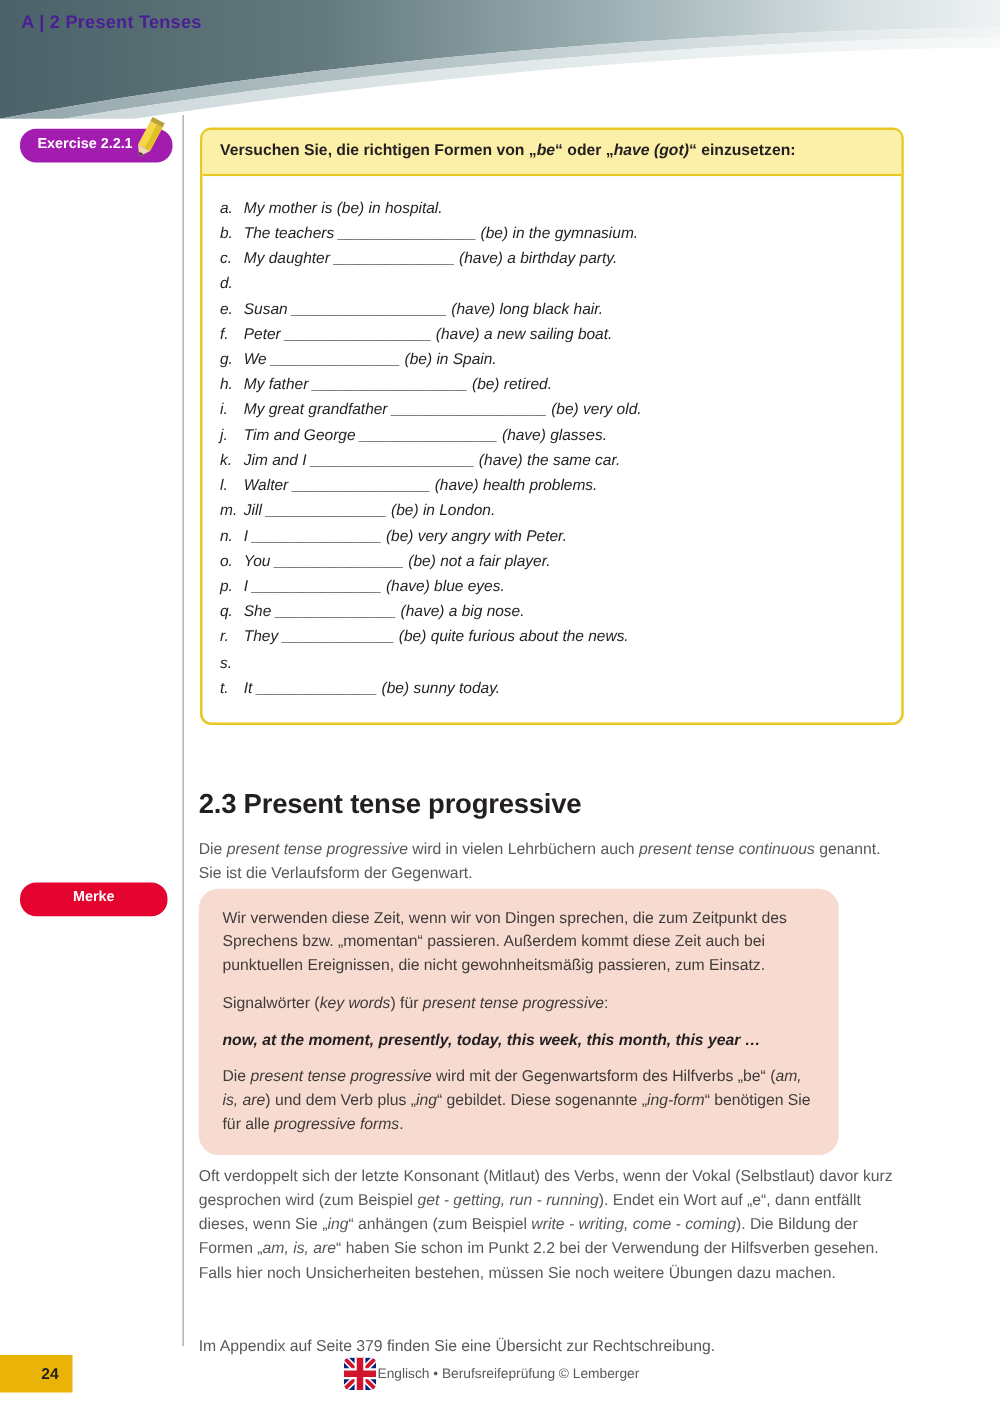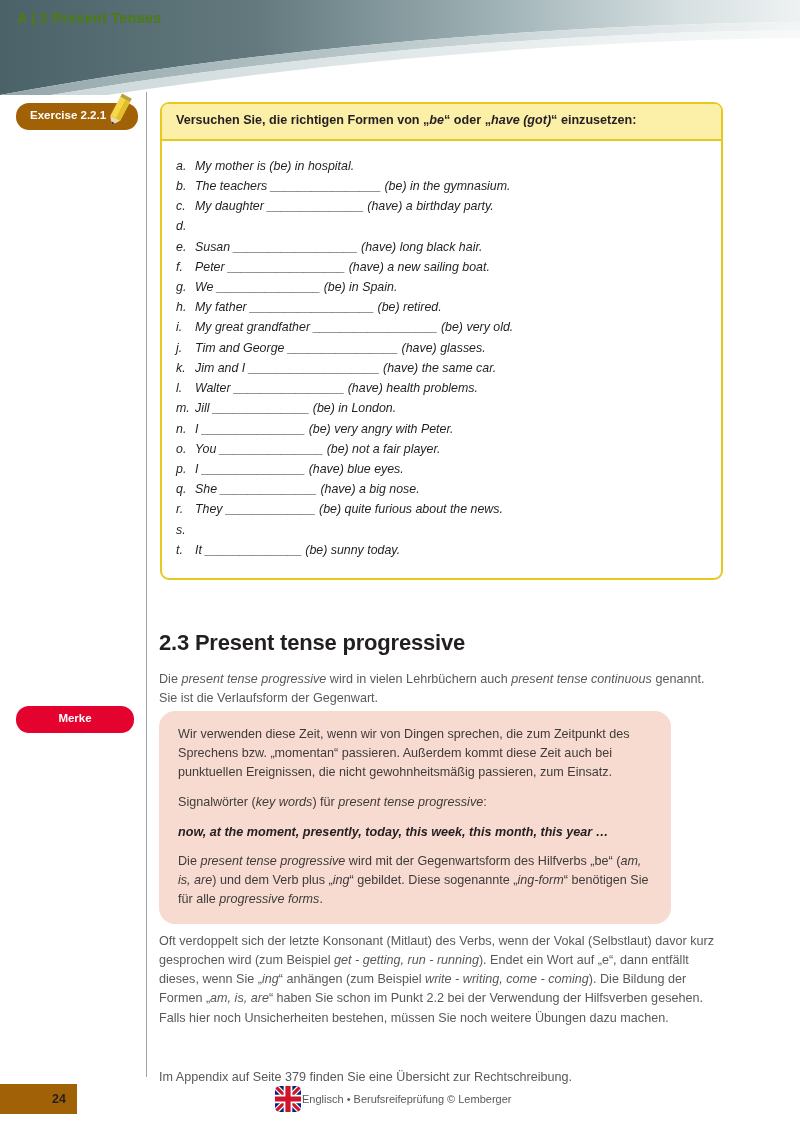--- a/index.html
+++ b/index.html
@@ -25,21 +25,21 @@
     overflow: hidden;
   }
   #header-band svg { display: block; }
 
   #page-header-title {
     position: absolute;
     left: 17px;
     top: 10px;
     font-size: 14.5px;
     font-weight: bold;
-    color: #4d7c0f;
+    color: #4c1d95;
     letter-spacing: 0.2px;
     white-space: nowrap;
     z-index: 5;
   }
 
   
   #content-divider {
     position: absolute;
     left: 146px;
     top: 92px;
@@ -48,21 +48,21 @@
     background: #9aa6ac;
   }
 
   
   #exercise-tab {
     position: absolute;
     left: 16px;
     top: 103px;
     width: 122px;
     height: 27px;
-    background: #a16207;
+    background: #a21caf;
     border-radius: 13px;
     z-index: 4;
   }
   #exercise-tab-label {
     position: absolute;
     left: 14px;
     top: 6px;
     font-size: 11.5px;
     font-weight: bold;
     color: #ffffff;
@@ -209,23 +209,23 @@
     font-size: 12.6px;
     line-height: 1.53;
     color: #58595b;
   }
 
   
   #page-number-box {
     position: absolute;
     left: 0;
     top: 1084px;
-    width: 77px;
+    width: 58px;
     height: 30px;
-    background: #a16207;
+    background: #eab308;
     text-align: right;
   }
   #page-number-label {
     position: absolute;
     right: 11px;
     top: 8px;
     font-size: 12.5px;
     font-weight: bold;
     color: #231f20;
   }

